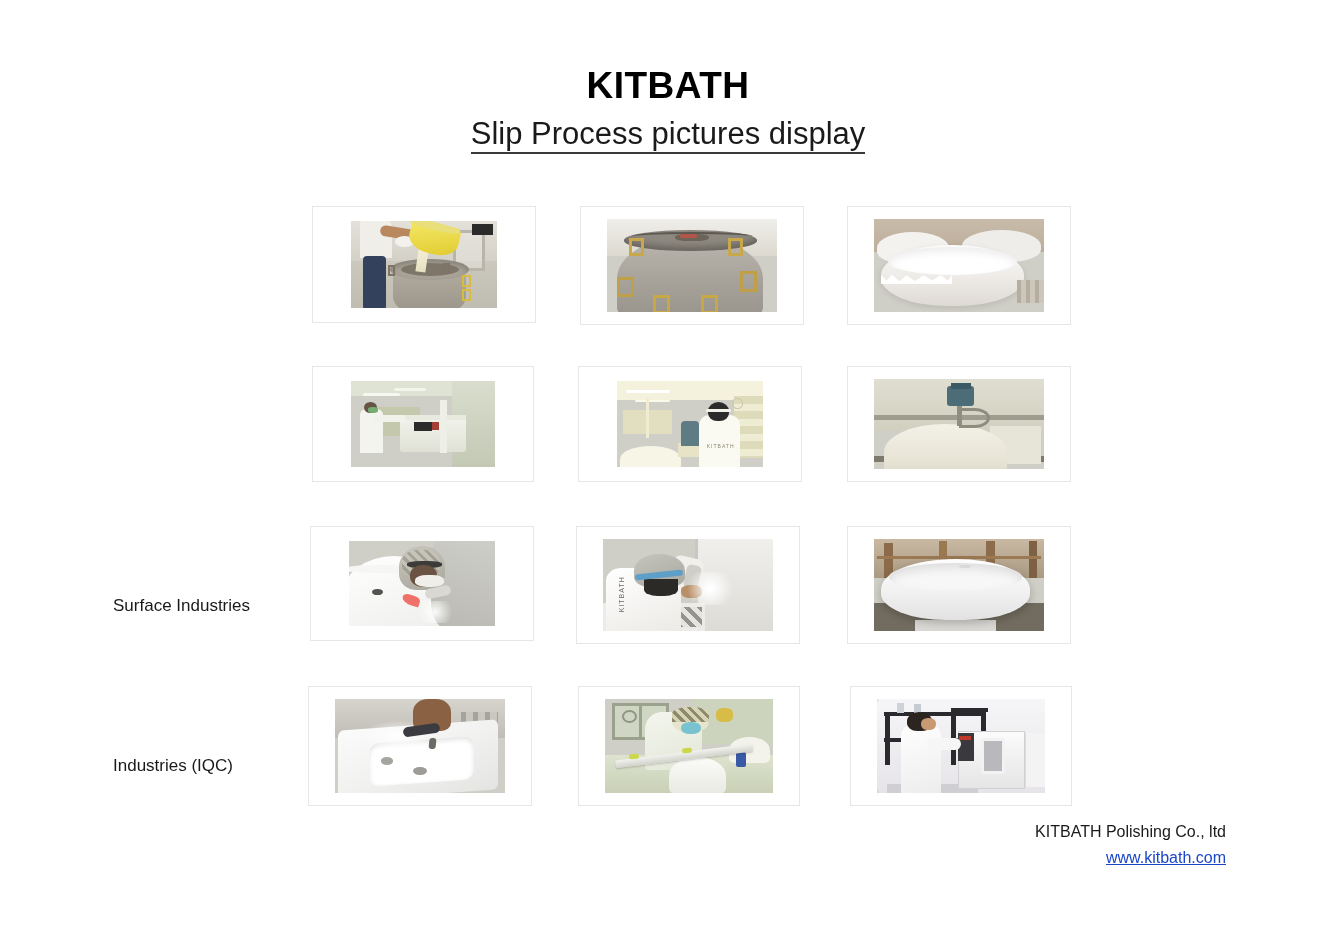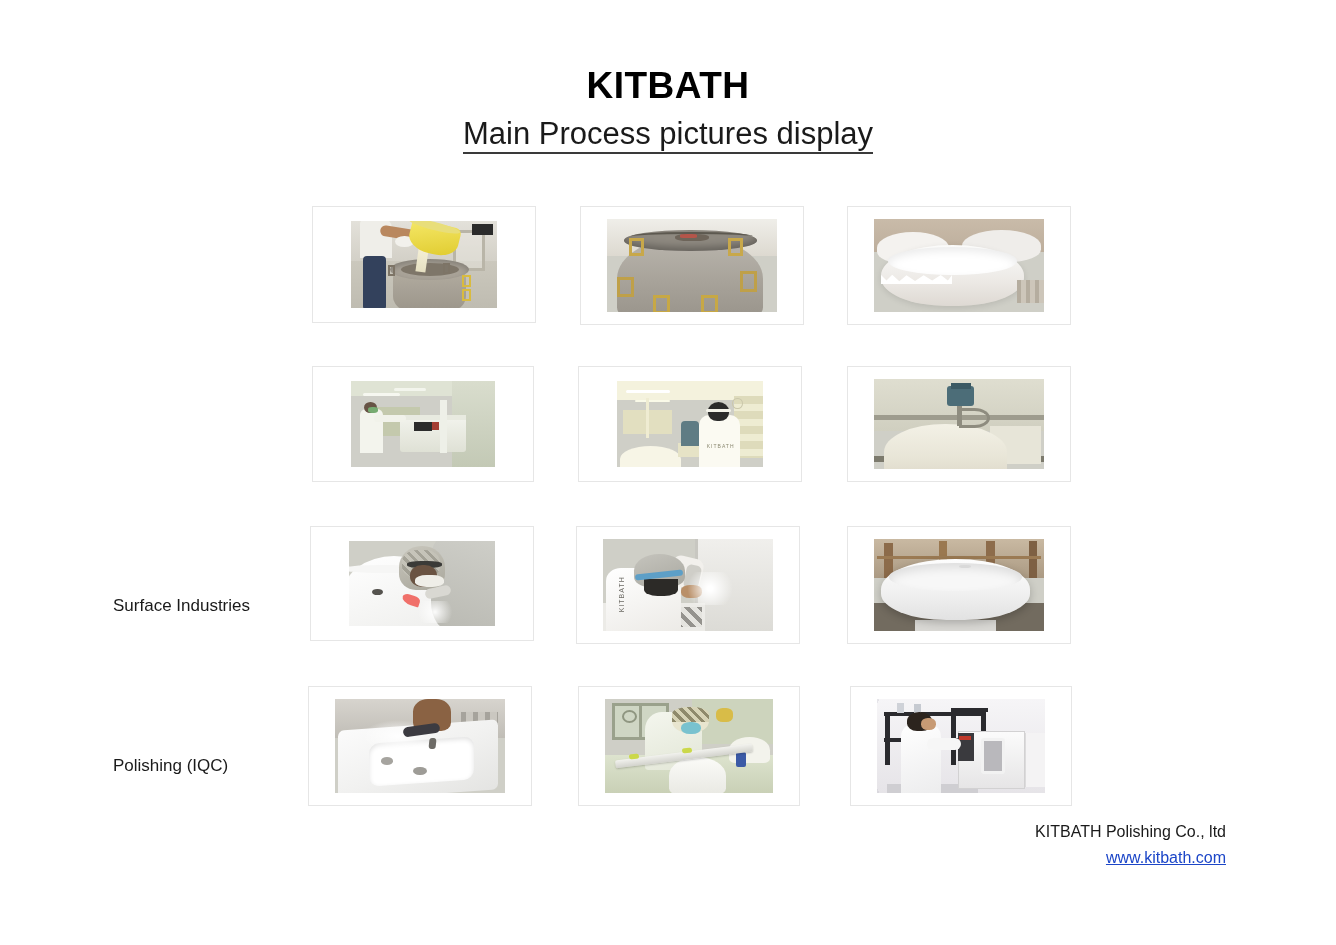--- a/index.html
+++ b/index.html
@@ -324,21 +324,21 @@
     display: inline-block;
     margin-top: 2px;
   }
 </style>
 </head>
 <body>
 
 <div class="title-block">
   <div class="main-title">KITBATH</div>
   <div class="sub-title-wrap">
-    <span class="sub-title">Main Process pictures display </span>
+    <span class="sub-title">Slip Process pictures display </span>
   </div>
 </div>
 
 <div class="grid">
 
   <div class="row r1">
 
     <div class="frame c1 pad-lg">
       <div class="photo p1 scene">
         <div class="el wall"></div>
@@ -496,21 +496,21 @@
           <div class="el floor9"></div>
         <div class="el pallet"></div>
         <div class="el tub9"></div>
           <div class="el tub9in"></div>
           <div class="el ovfl"></div>
       </div>
     </div>
   </div>
 
   <div class="row r4">
-    <div class="row-label">Polishing (IQC)</div>
+    <div class="row-label">Industries (IQC)</div>
 
     <div class="frame c1 pad-md">
       <div class="photo p10 scene">
         <div class="el bgwall"></div>
           <div class="el pipes"></div>
         <div class="el counter"></div>
           <div class="el sink"></div>
         <div class="el hole1"></div>
           <div class="el hole2"></div>
         <div class="el glow10"></div>

